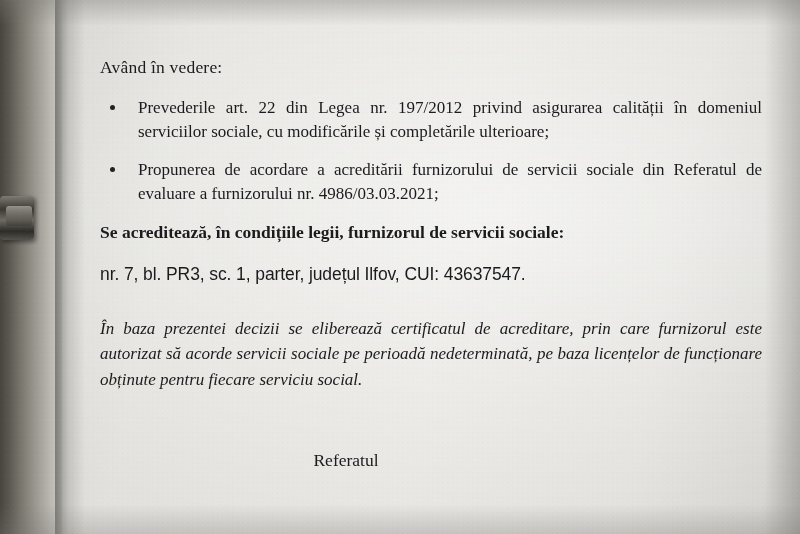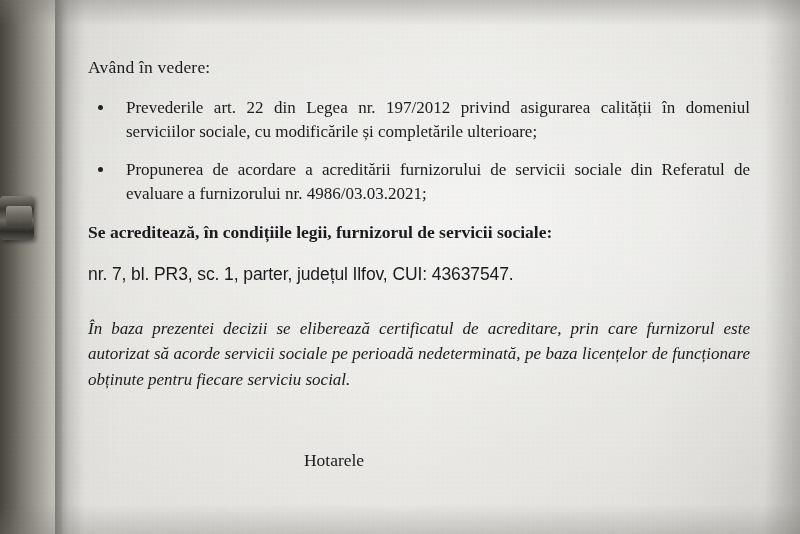--- a/index.html
+++ b/index.html
@@ -70,21 +70,21 @@
   }
   #right-shadow {
     position: absolute;
     right: 0; top: 0; width: 36px; height: 534px;
     background: linear-gradient(270deg, rgba(110,108,102,0.35) 0%, rgba(255,255,255,0) 100%);
   }
 
   
   #doc {
     position: absolute;
-    left: 88px;
+    left: 100px;
     top: 56px;
     width: 662px;
     color: #1b1b1e;
   }
 
   .intro {
     font-size: 17.5px;
     line-height: 1.35;
     margin: 0 0 16px 0;
     letter-spacing: .2px;
@@ -184,18 +184,18 @@
         <span>Propunerea de acordare a acreditării furnizorului de servicii sociale din Referatul de evaluare a furnizorului nr. 4986/03.03.2021;</span>
       </li>
     </ul>
 
     <p class="lead">Se acreditează, în condițiile legii, furnizorul de servicii sociale:</p>
 
     <p class="entity">nr. 7, bl. PR3, sc. 1, parter, județul Ilfov, CUI: 43637547.</p>
 
     <p class="italic-block">În baza prezentei decizii se eliberează certificatul de acreditare, prin care furnizorul este autorizat să acorde servicii sociale pe perioadă nedeterminată, pe baza licențelor de funcționare obținute pentru fiecare serviciu social.</p>
 
-    <p class="signature">Hotarele</p>
+    <p class="signature">Referatul</p>
 
   </div>
 
   <div id="grain"></div>
 </div>
 
 </body></html>

